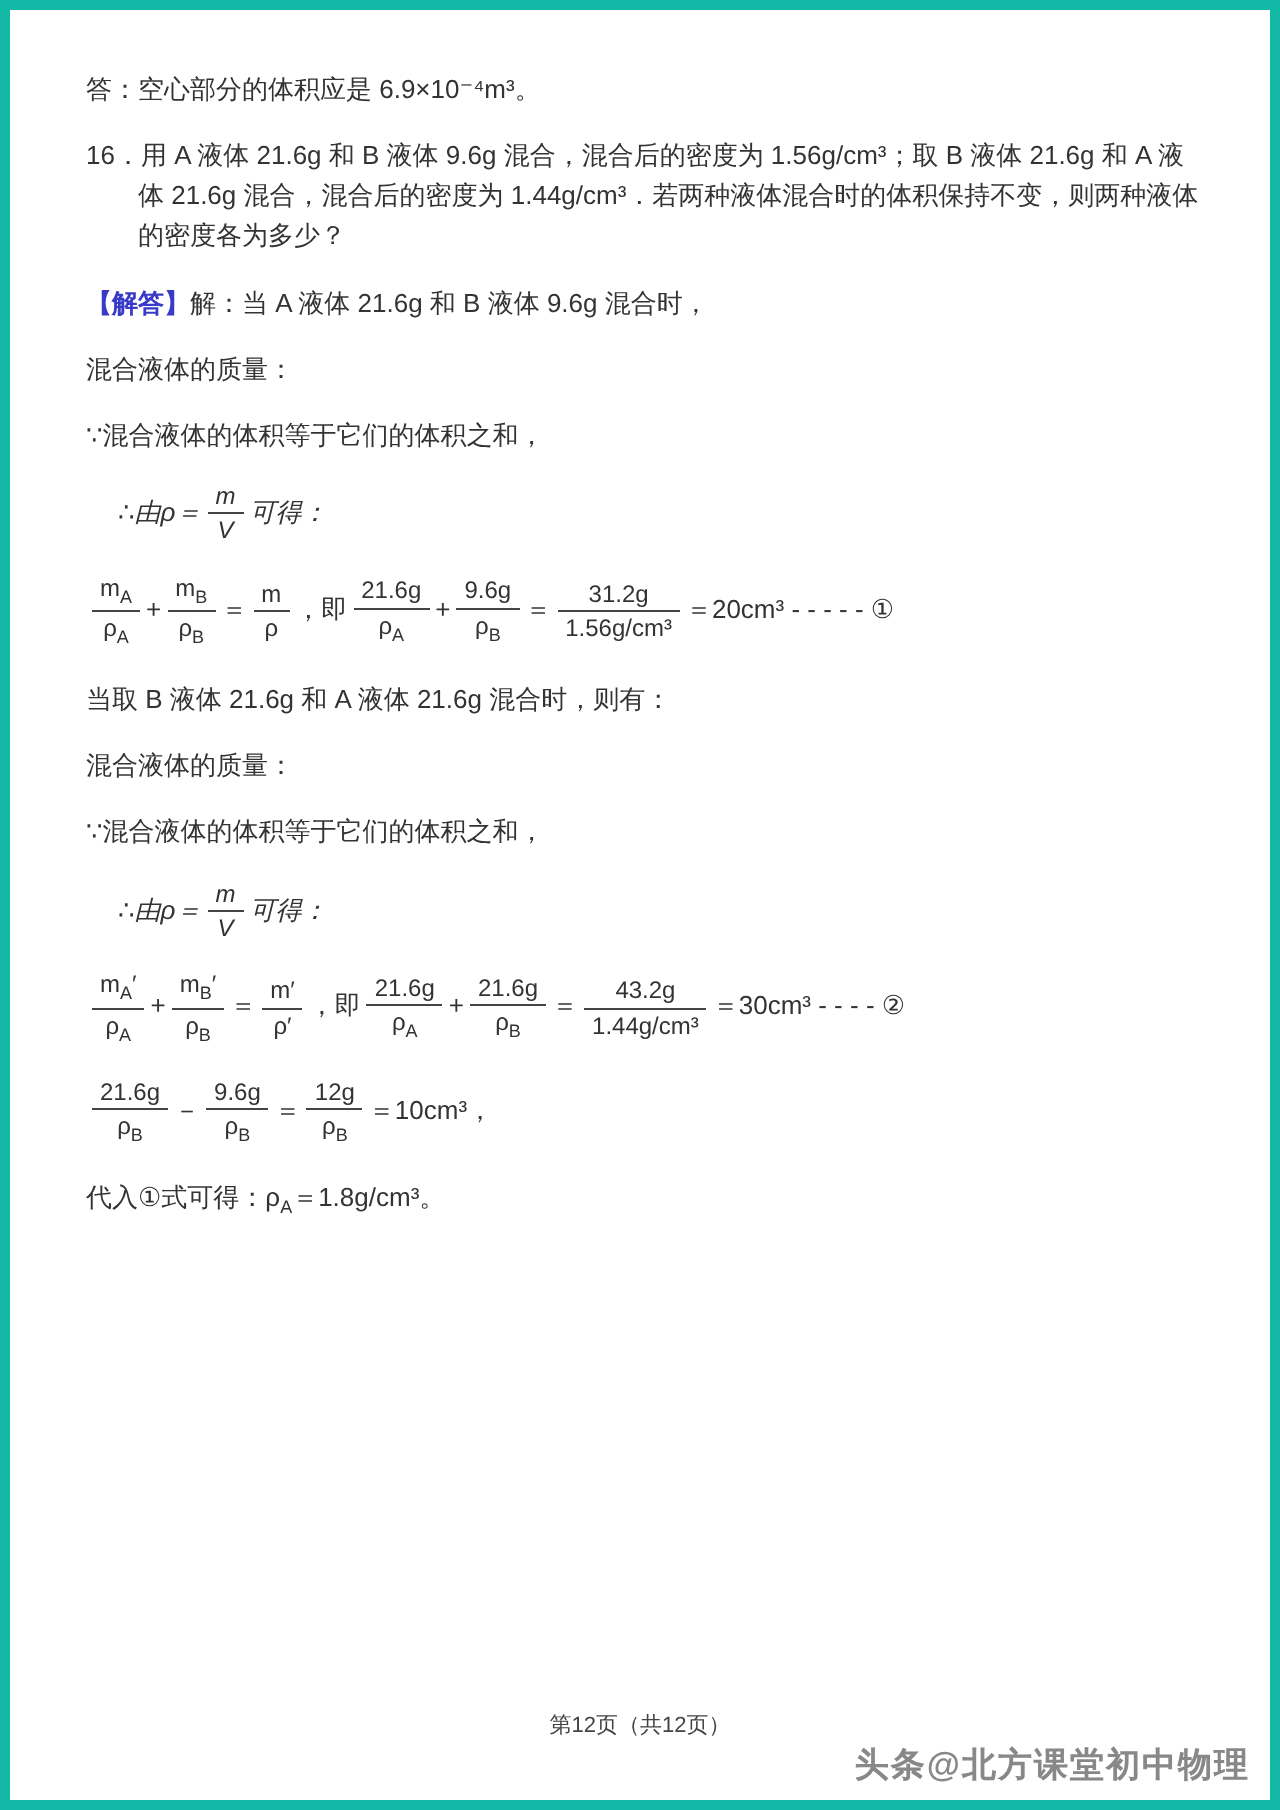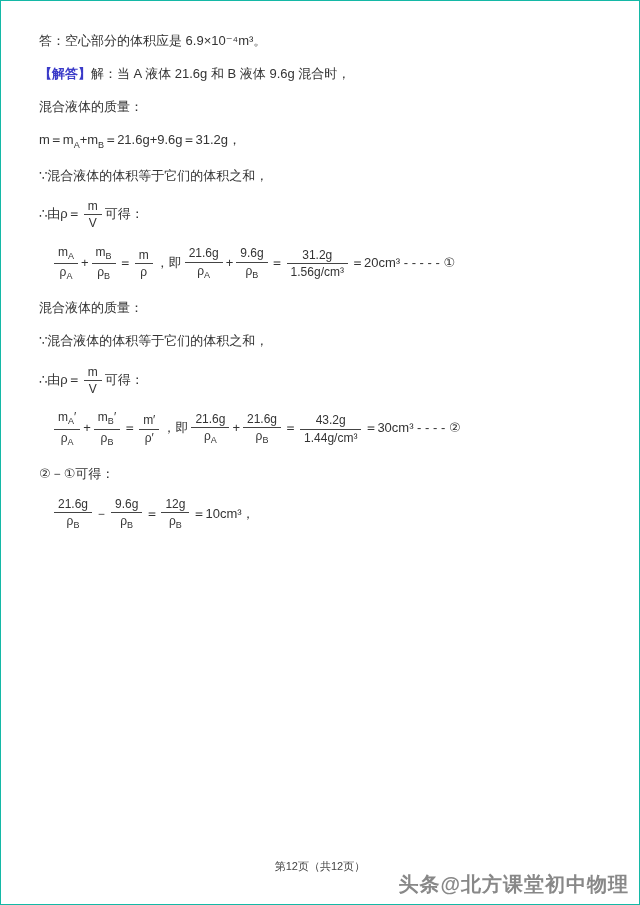--- a/index.html
+++ b/index.html
@@ -3,84 +3,85 @@
 <meta charset="utf-8">
 <style>
   html,body{margin:0;padding:0;background:#ffffff;}
   .page{
     position:relative;
     width:640px;height:905px;
     background:#ffffff;
     font-family:"Liberation Sans","DejaVu Sans",sans-serif;
     color:#333333;
     box-sizing:border-box;
-    border:1px solid #14b8a6;
+    border:5px solid #14b8a6;
     overflow:hidden;
   }
   .content{padding:30px 34px 0 38px;font-size:13px;line-height:1.55;}
   .line{margin:0 0 13px 0;}
-  .eq{margin:4px 0 16px 12px;}
-  .eq-sm{margin:4px 0 14px 0;}
+  .eq{margin:4px 0 16px 0;}
+  .eq-sm{margin:4px 0 14px 16px;font-style:italic;}
   .problem{padding-left:26px;text-indent:-26px;}
   .tag{font-weight:bold;}
   sub{font-size:9px;}
   .frac{
     display:inline-block;
     vertical-align:middle;
     text-align:center;
     margin:0 3px;
     font-size:12px;
     line-height:1.2;
   }
   .frac .fnum{display:block;border-bottom:1px solid #444;padding:0 4px 1px 4px;}
   .frac .fden{display:block;padding:1px 4px 0 4px;}
   .footer{
     position:absolute;bottom:30px;left:0;width:100%;
     text-align:center;font-size:11px;color:#444444;
   }
   .watermark{
     position:absolute;bottom:6px;right:10px;
-    font-size:20px;color:#888888;font-weight:bold;letter-spacing:1px;
+    font-size:17px;color:#888888;font-weight:bold;letter-spacing:1px;
   }
 </style>
 </head>
 <body>
 
 <div class="page">
   <div class="content">
 
     <p class="line">答：空心部分的体积应是 6.9×10⁻⁴m³。</p>
 
+    <p class="line problem">16．用 A 液体 21.6g 和 B 液体 9.6g 混合，混合后的密度为 1.56g/cm³；取 B 液体 21.6g 和 A 液体 21.6g 混合，混合后的密度为 1.44g/cm³．若两种液体混合时的体积保持不变，则两种液体的密度各为多少？</p>
 
     <p class="line"><span class="tag" style="color: rgb(58, 58, 200);">【解答】</span><span>解：当 A 液体 21.6g 和 B 液体 9.6g 混合时，</span></p>
 
     <p class="line">混合液体的质量：</p>
 
-    <p class="line"><span>m＝m</span><sub>A</sub><span>+m</span><sub>B</sub><span>＝21.6g+9.6g＝31.2g，</span></p>
 
     <p class="line">∵混合液体的体积等于它们的体积之和，</p>
 
     <p class="line eq-sm"><span>∴由ρ＝</span><span class="frac"><span class="fnum"><span>m</span></span><span class="fden"><span>V</span></span></span><span>可得：</span></p>
 
     <p class="line eq"><span class="frac"><span class="fnum"><span>m</span><sub>A</sub></span><span class="fden"><span>ρ</span><sub>A</sub></span></span><span>+</span><span class="frac"><span class="fnum"><span>m</span><sub>B</sub></span><span class="fden"><span>ρ</span><sub>B</sub></span></span><span>＝</span><span class="frac"><span class="fnum"><span>m</span></span><span class="fden"><span>ρ</span></span></span><span>，即</span><span class="frac"><span class="fnum"><span>21.6g</span></span><span class="fden"><span>ρ</span><sub>A</sub></span></span><span>+</span><span class="frac"><span class="fnum"><span>9.6g</span></span><span class="fden"><span>ρ</span><sub>B</sub></span></span><span>＝</span><span class="frac"><span class="fnum"><span>31.2g</span></span><span class="fden"><span>1.56g/cm³</span></span></span><span>＝20cm³ - - - - - ①</span></p>
 
+    <p class="line">当取 B 液体 21.6g 和 A 液体 21.6g 混合时，则有：</p>
 
     <p class="line">混合液体的质量：</p>
 
 
     <p class="line">∵混合液体的体积等于它们的体积之和，</p>
 
     <p class="line eq-sm"><span>∴由ρ＝</span><span class="frac"><span class="fnum"><span>m</span></span><span class="fden"><span>V</span></span></span><span>可得：</span></p>
 
     <p class="line eq"><span class="frac"><span class="fnum"><span>m</span><sub>A</sub><span>′</span></span><span class="fden"><span>ρ</span><sub>A</sub></span></span><span>+</span><span class="frac"><span class="fnum"><span>m</span><sub>B</sub><span>′</span></span><span class="fden"><span>ρ</span><sub>B</sub></span></span><span>＝</span><span class="frac"><span class="fnum"><span>m′</span></span><span class="fden"><span>ρ′</span></span></span><span>，即</span><span class="frac"><span class="fnum"><span>21.6g</span></span><span class="fden"><span>ρ</span><sub>A</sub></span></span><span>+</span><span class="frac"><span class="fnum"><span>21.6g</span></span><span class="fden"><span>ρ</span><sub>B</sub></span></span><span>＝</span><span class="frac"><span class="fnum"><span>43.2g</span></span><span class="fden"><span>1.44g/cm³</span></span></span><span>＝30cm³ - - - - ②</span></p>
 
-    <p class="line">②－①可得：</p>
 
     <p class="line eq"><span class="frac"><span class="fnum"><span>21.6g</span></span><span class="fden"><span>ρ</span><sub>B</sub></span></span><span>－</span><span class="frac"><span class="fnum"><span>9.6g</span></span><span class="fden"><span>ρ</span><sub>B</sub></span></span><span>＝</span><span class="frac"><span class="fnum"><span>12g</span></span><span class="fden"><span>ρ</span><sub>B</sub></span></span><span>＝10cm³，</span></p>
 
 
+    <p class="line"><span>代入①式可得：ρ</span><sub>A</sub><span>＝1.8g/cm³。</span></p>
 
 
   </div>
 
   <div class="footer">第12页（共12页）</div>
   <div class="watermark">头条@北方课堂初中物理</div>
 </div>
 
 </body></html>

